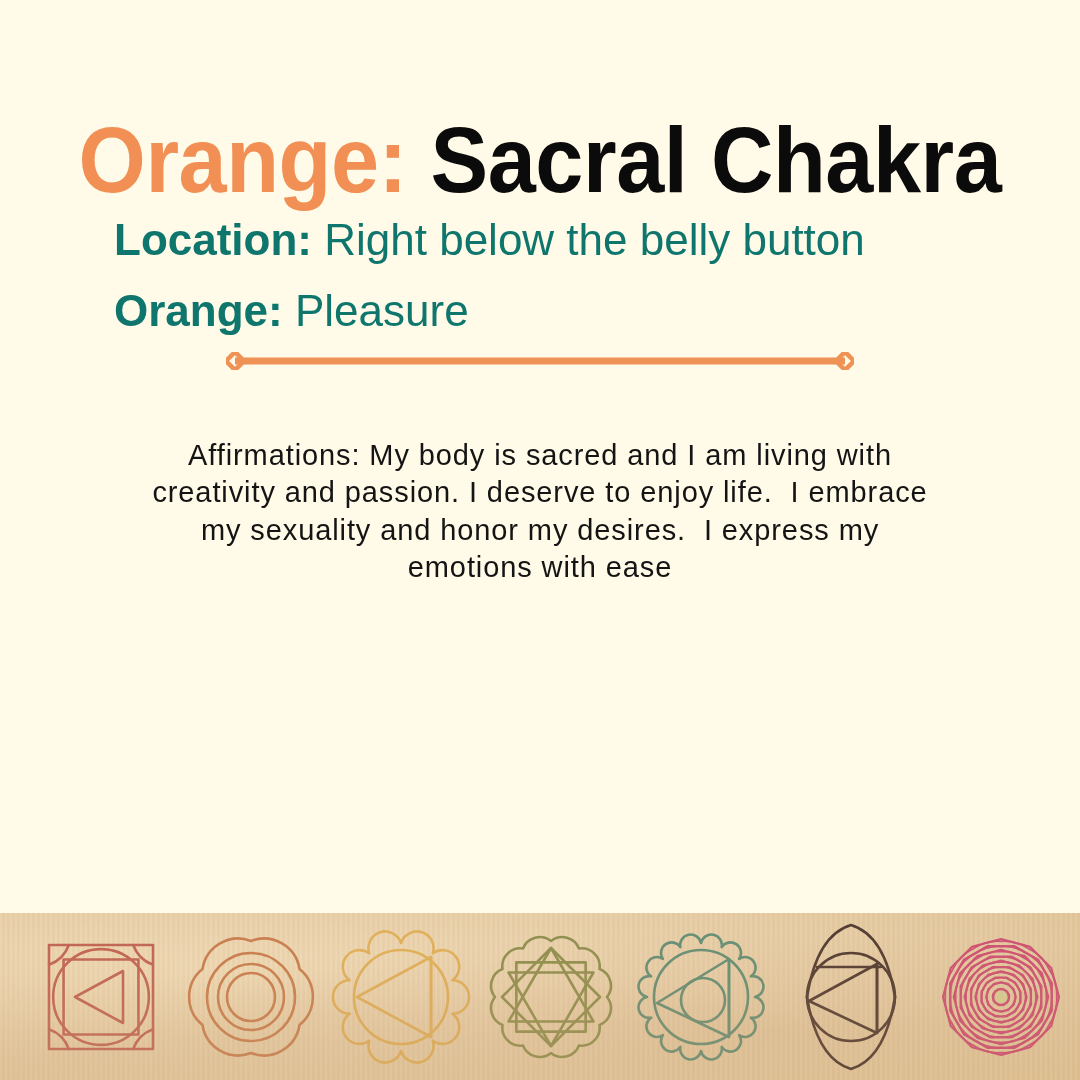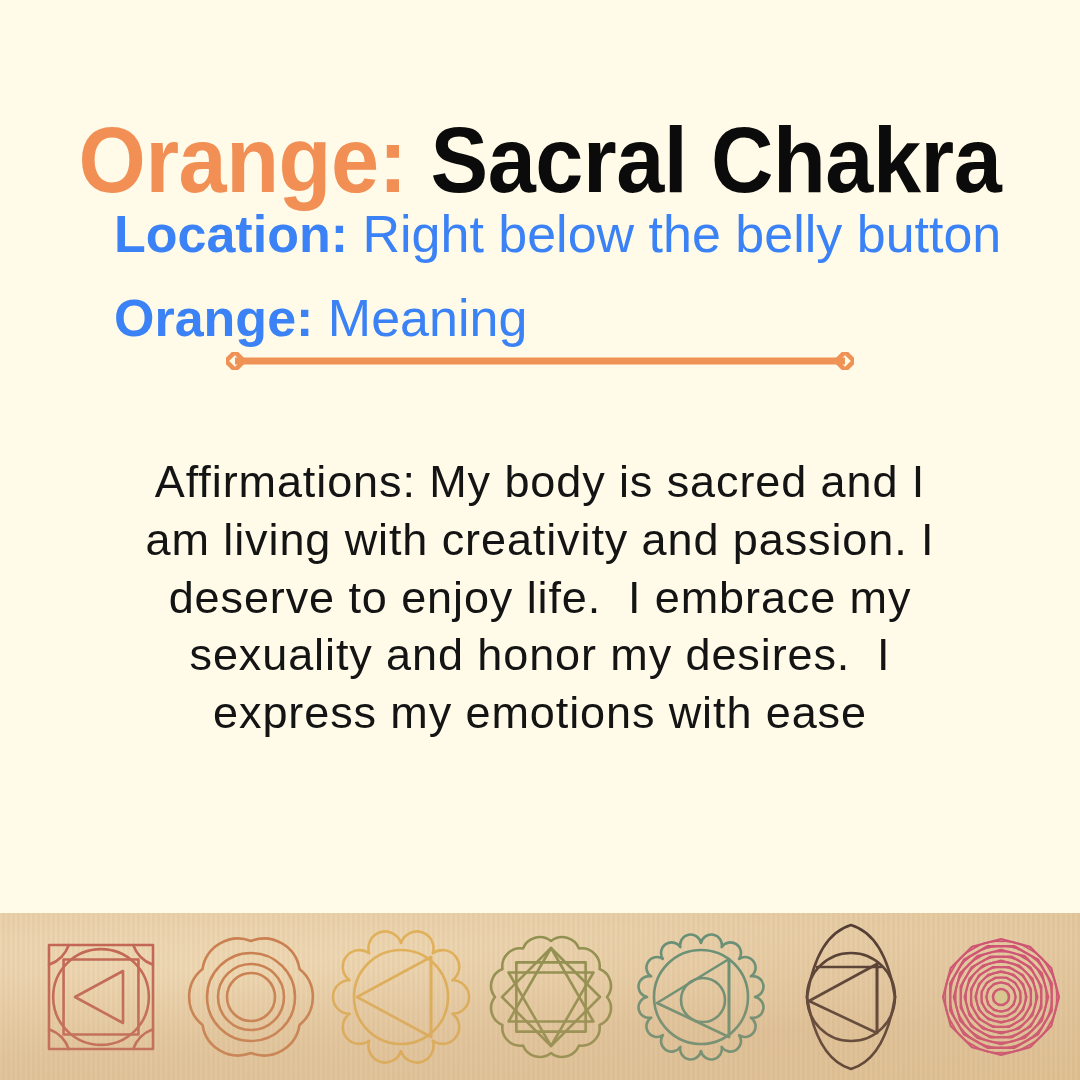--- a/index.html
+++ b/index.html
@@ -45,24 +45,24 @@
     color: #F18F55;
   }
   #title .chakra-word {
     color: #0B0B0B;
   }
 
   
   #attributes {
     position: absolute;
     left: 114px;
-    top: 192px;
-    font-size: 52px;
+    top: 204px;
+    font-size: 44px;
     line-height: 1.62;
-    color: #3b82f6;
+    color: #0f766e;
   }
   #attributes .row {
     white-space: nowrap;
   }
   #attributes .label {
     font-weight: bold;
   }
   #attributes .value {
     font-weight: normal;
   }
@@ -76,21 +76,21 @@
     height: 18px;
   }
 
   
   #affirmation {
     position: absolute;
     left: 140px;
     width: 800px;
     top: 408px;
     text-align: center;
-    font-size: 45px;
+    font-size: 29px;
     line-height: 1.285;
     color: #141414;
     font-weight: normal;
     letter-spacing: 0.9px;
     white-space: pre-wrap;
   }
 
   
   #chakra-strip {
     position: relative;
@@ -143,21 +143,21 @@
 
     <h1 id="title"><span class="color-word" style="color: rgb(241, 143, 85);">Orange:</span><span> </span><span class="chakra-word" style="color: rgb(11, 11, 11);">Sacral Chakra</span></h1>
 
     <div id="attributes">
       <div class="row">
         <span class="label">Location:</span>
         <span class="value">Right below the belly button</span>
       </div>
       <div class="row">
         <span class="label">Orange:</span>
-        <span class="value">Meaning</span>
+        <span class="value">Pleasure</span>
       </div>
     </div>
 
     <div id="divider">
       <svg viewBox="0 0 628 18" width="628" height="18" aria-hidden="true">
         <g id="divider-art" fill="none" stroke-width="4.5" stroke-linejoin="miter" stroke="#EE9355">
           <line x1="9" y1="9" x2="619" y2="9" stroke-width="7"></line>
           <rect x="2.6" y="2.6" width="12.8" height="12.8" transform="rotate(45 9 9)"></rect>
           <rect x="612.6" y="2.6" width="12.8" height="12.8" transform="rotate(45 619 9)"></rect>
         </g>

